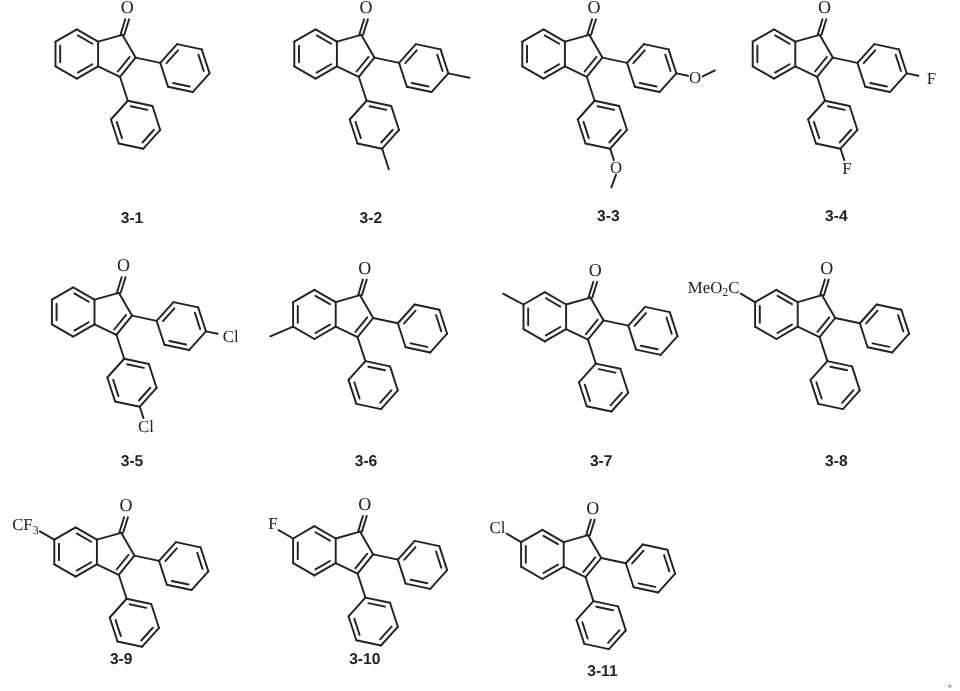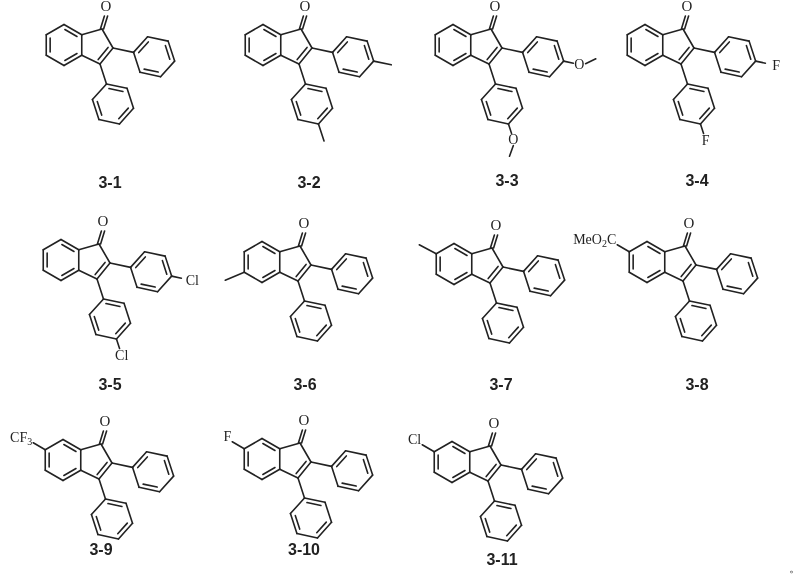--- a/index.html
+++ b/index.html
@@ -1,18 +1,18 @@
 <!DOCTYPE html>
 <html><head>
 <meta charset="utf-8">
 <style>
   html, body { margin: 0; padding: 0; background: #ffffff; }
   body { width: 800px; height: 576px; position: relative; overflow: hidden; font-family: "Liberation Serif", serif; }
   #canvas { position: absolute; left: 0; top: 0; width: 800px; height: 576px; }
-  .label { position: absolute; font-family: "Liberation Sans", sans-serif; font-weight: bold; font-size: 16px; color: #222; transform: translateX(-50%); white-space: nowrap; }
+  .label { position: absolute; font-family: "Liberation Sans", sans-serif; font-weight: bold; font-size: 13px; color: #222; transform: translateX(-50%); white-space: nowrap; }
   .mark { position: absolute; font-family: "Liberation Sans", sans-serif; font-size: 12px; color: #333; }
   svg text { font-family: "Liberation Serif", serif; fill: #222; }
 </style>
 </head>
 <body>
 
 <div id="canvas"><svg width="800" height="576">
       <g transform="translate(0,0)">
         <line x1="81.753520777581" y1="34.75" x2="81.753520777581" y2="55.25" stroke="#222222" stroke-width="1.6" stroke-linecap="round"></line>
         <line x1="81.753520777581" y1="55.25" x2="64" y2="65.5" stroke="#222222" stroke-width="1.6" stroke-linecap="round"></line>

